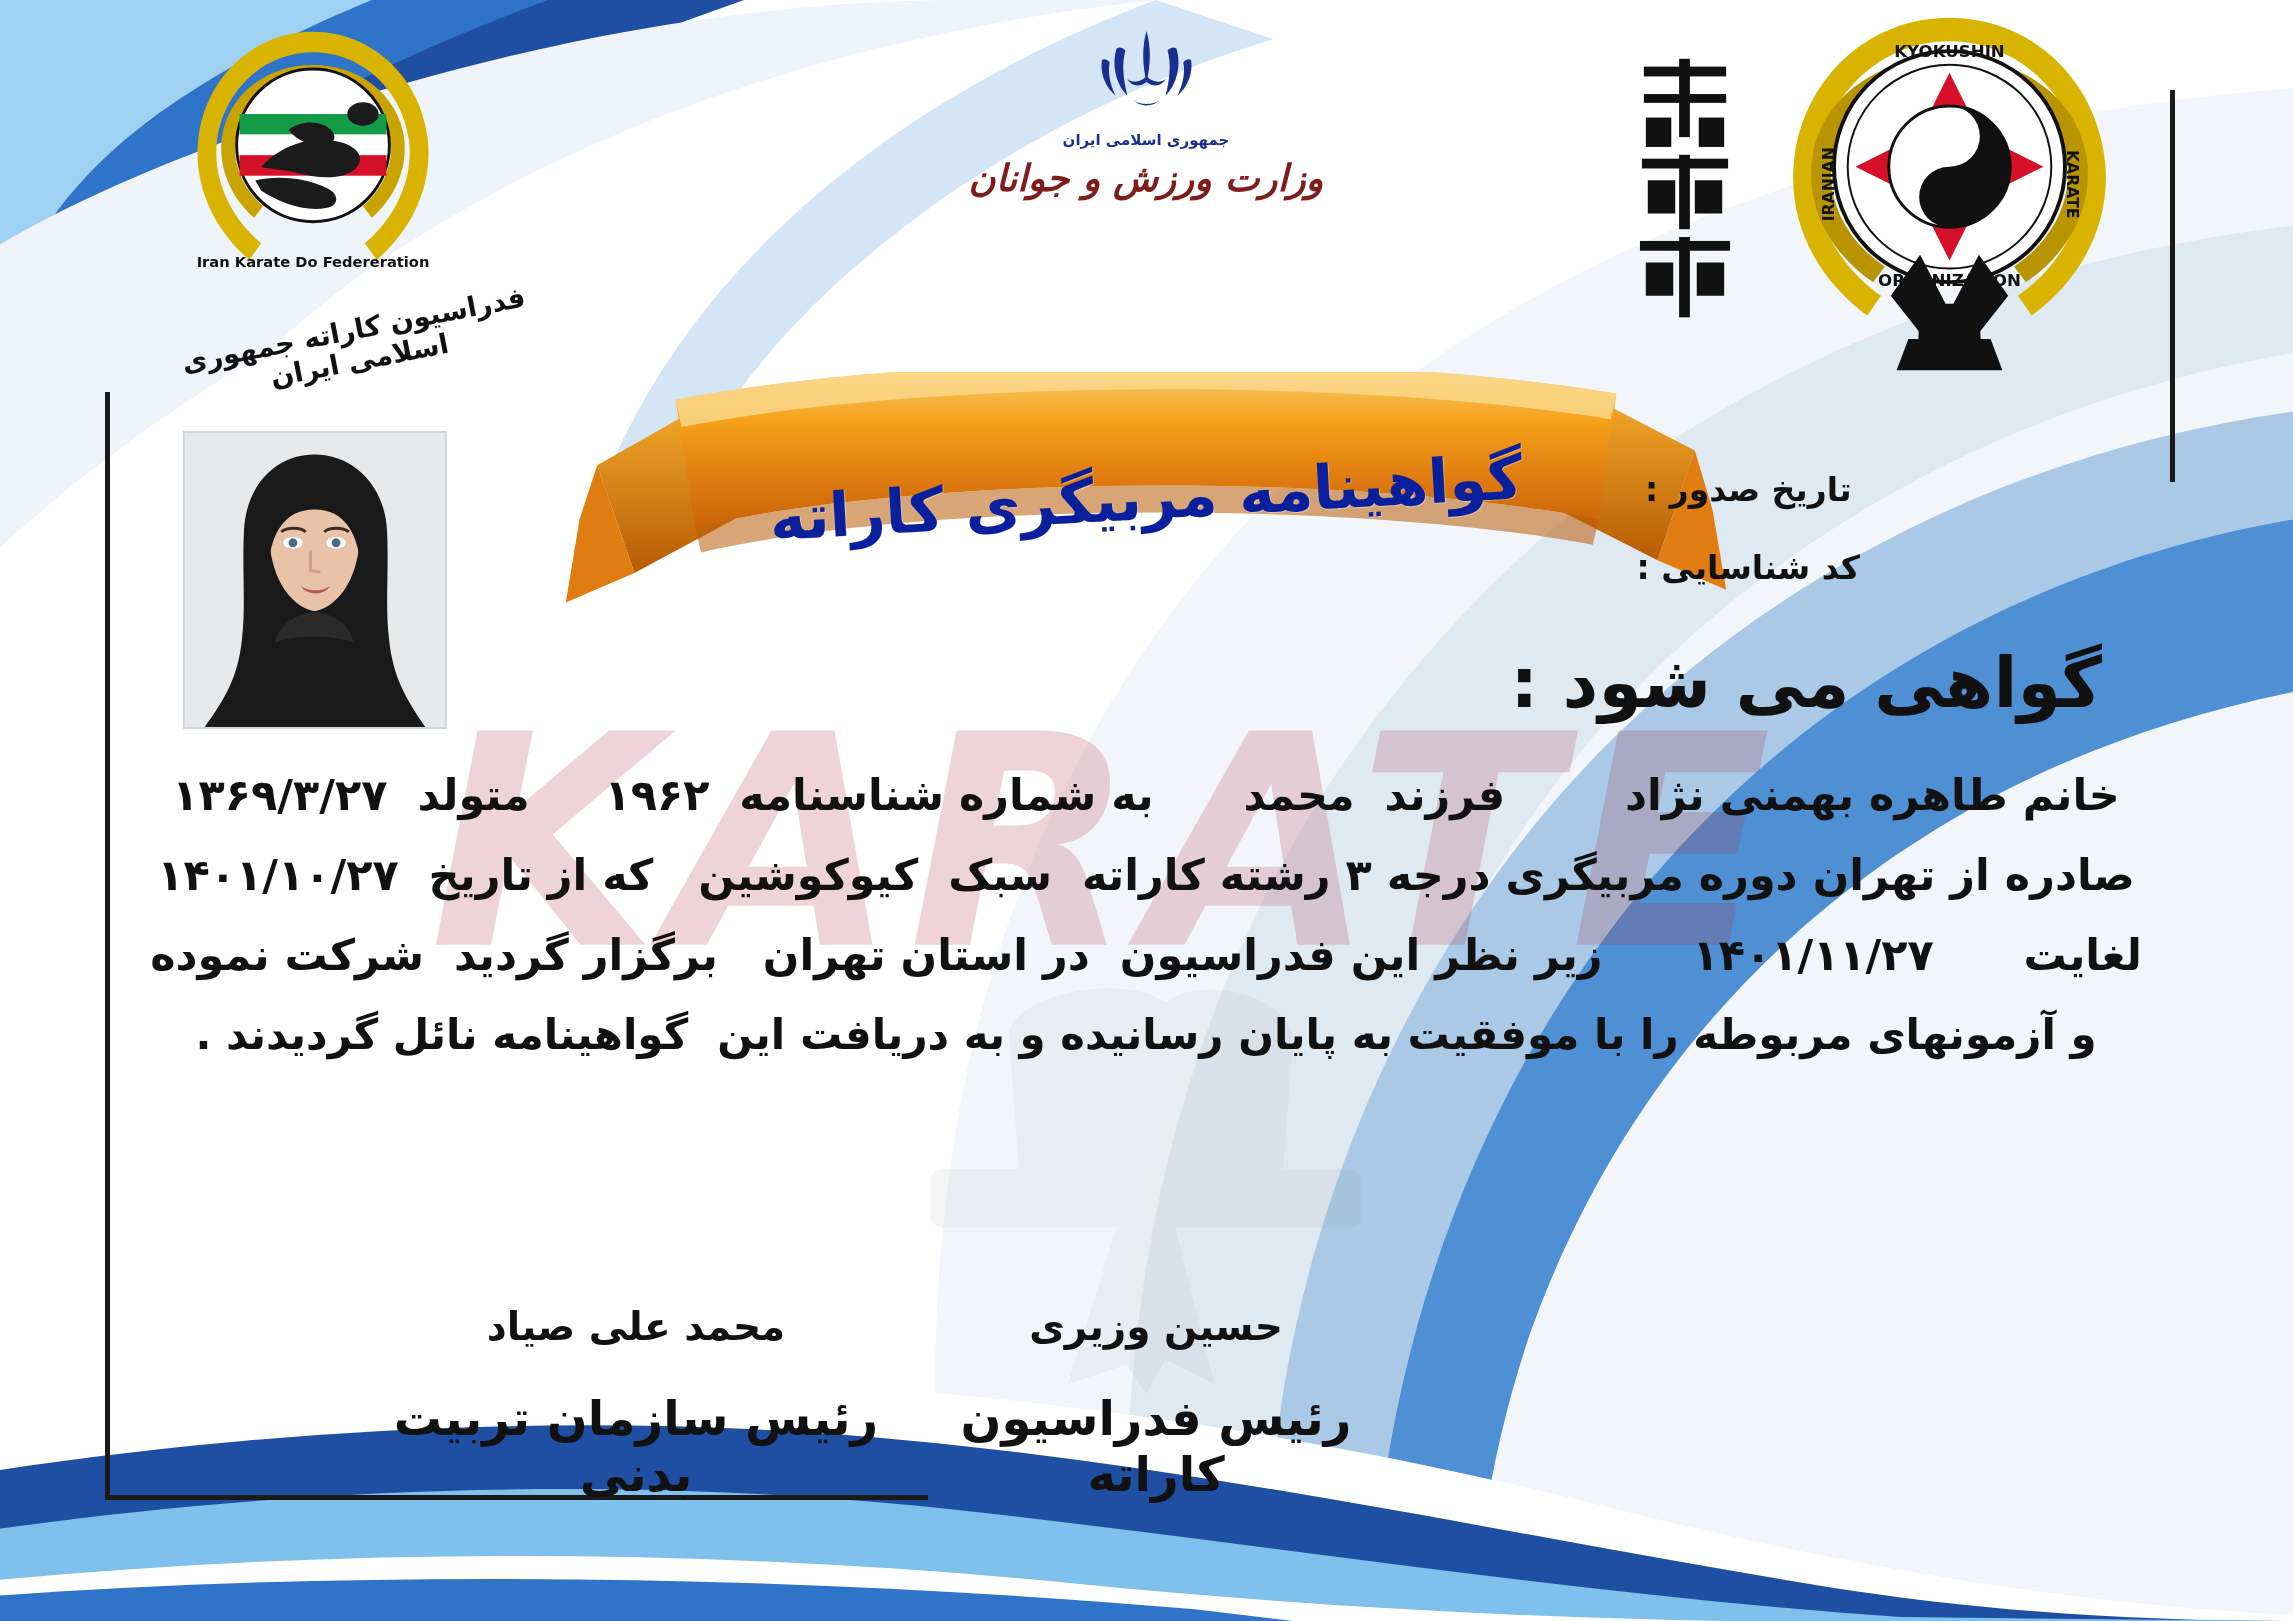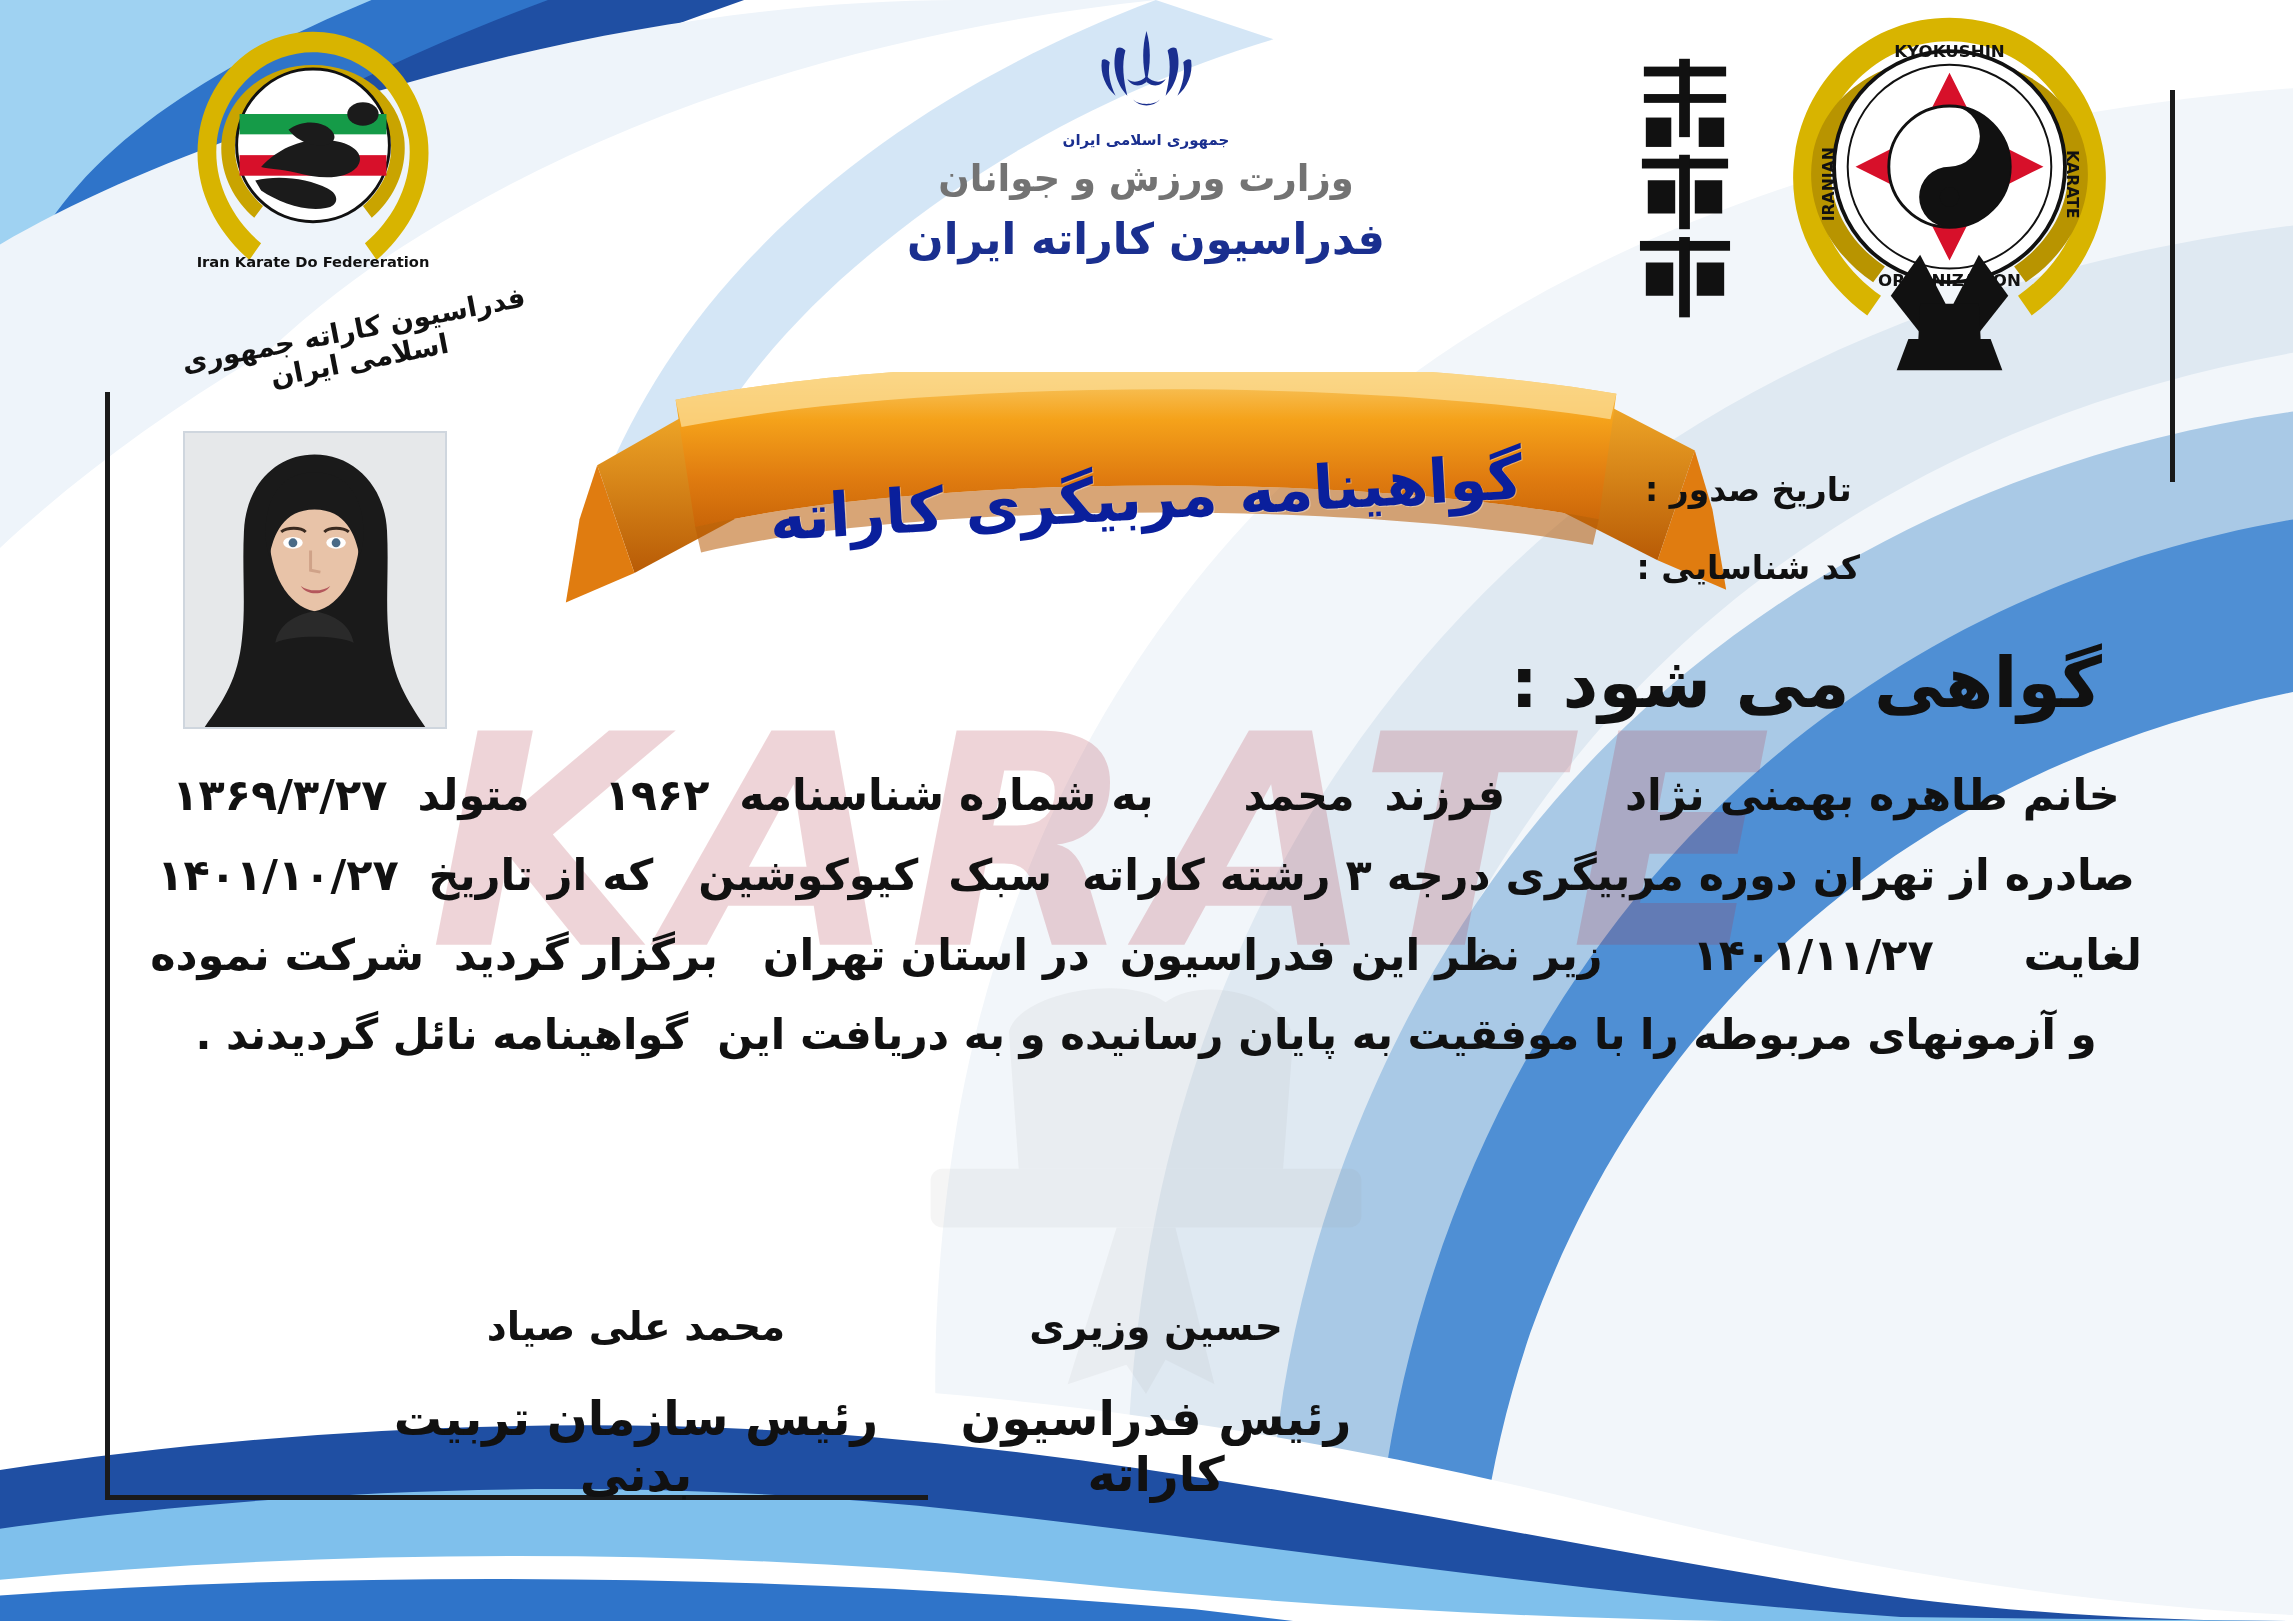--- a/index.html
+++ b/index.html
@@ -127,21 +127,22 @@
     margin-top: 3.9px;
     font-size: 15px;
     font-weight: bold;
     color: #1a2f8f;
     letter-spacing: 1px;
   }
   .hdr-mid {
     margin-top: 7.8px;
     font-size: 37px;
     font-weight: bold;
-    color: #737373;
+    color: #7f1d1d;
+    font-style: italic;
   }
   .hdr-big {
     margin-top: 13.7px;
     font-size: 43px;
     font-weight: bold;
     color: #1a2f8f;
   }
   
   .ribbon-wrap {
     position: absolute;
@@ -358,21 +359,20 @@
         <path d="M57.5,58 C65,64 73,62 77,55 C71,60 63,58 57.5,52 Z"></path>
         <path d="M27,24 C22,40 26,60 38,72 C34,56 32,40 36,26 C33,23 30,22 27,24 Z"></path>
         <path d="M88,24 C93,40 89,60 77,72 C81,56 83,40 79,26 C82,23 85,22 88,24 Z"></path>
         <path d="M12,36 C10,50 16,64 26,72 C20,60 18,48 20,38 C17,35 14,34 12,36 Z"></path>
         <path d="M103,36 C105,50 99,64 89,72 C95,60 97,48 95,38 C98,35 101,34 103,36 Z"></path>
         <path d="M44,76 C50,84 65,84 71,76 C66,82 49,82 44,76 Z"></path>
       </g>
     </svg>
     <div class="hdr-small">جمهوری اسلامی ایران</div>
     <div class="hdr-mid">وزارت ورزش و جوانان</div>
-    <div class="hdr-big">فدراسیون کاراته ایران</div>
   </div>
 
   <div class="ribbon-wrap">
     <svg viewBox="0 0 1200 270" width="1176" height="265">
       <defs>
         <linearGradient id="gold" x1="0" y1="0" x2="0" y2="1">
           <stop offset="0%" stop-color="#f8d27a"></stop>
           <stop offset="35%" stop-color="#f5a21a"></stop>
           <stop offset="70%" stop-color="#e07c10"></stop>
           <stop offset="100%" stop-color="#c96508"></stop>

